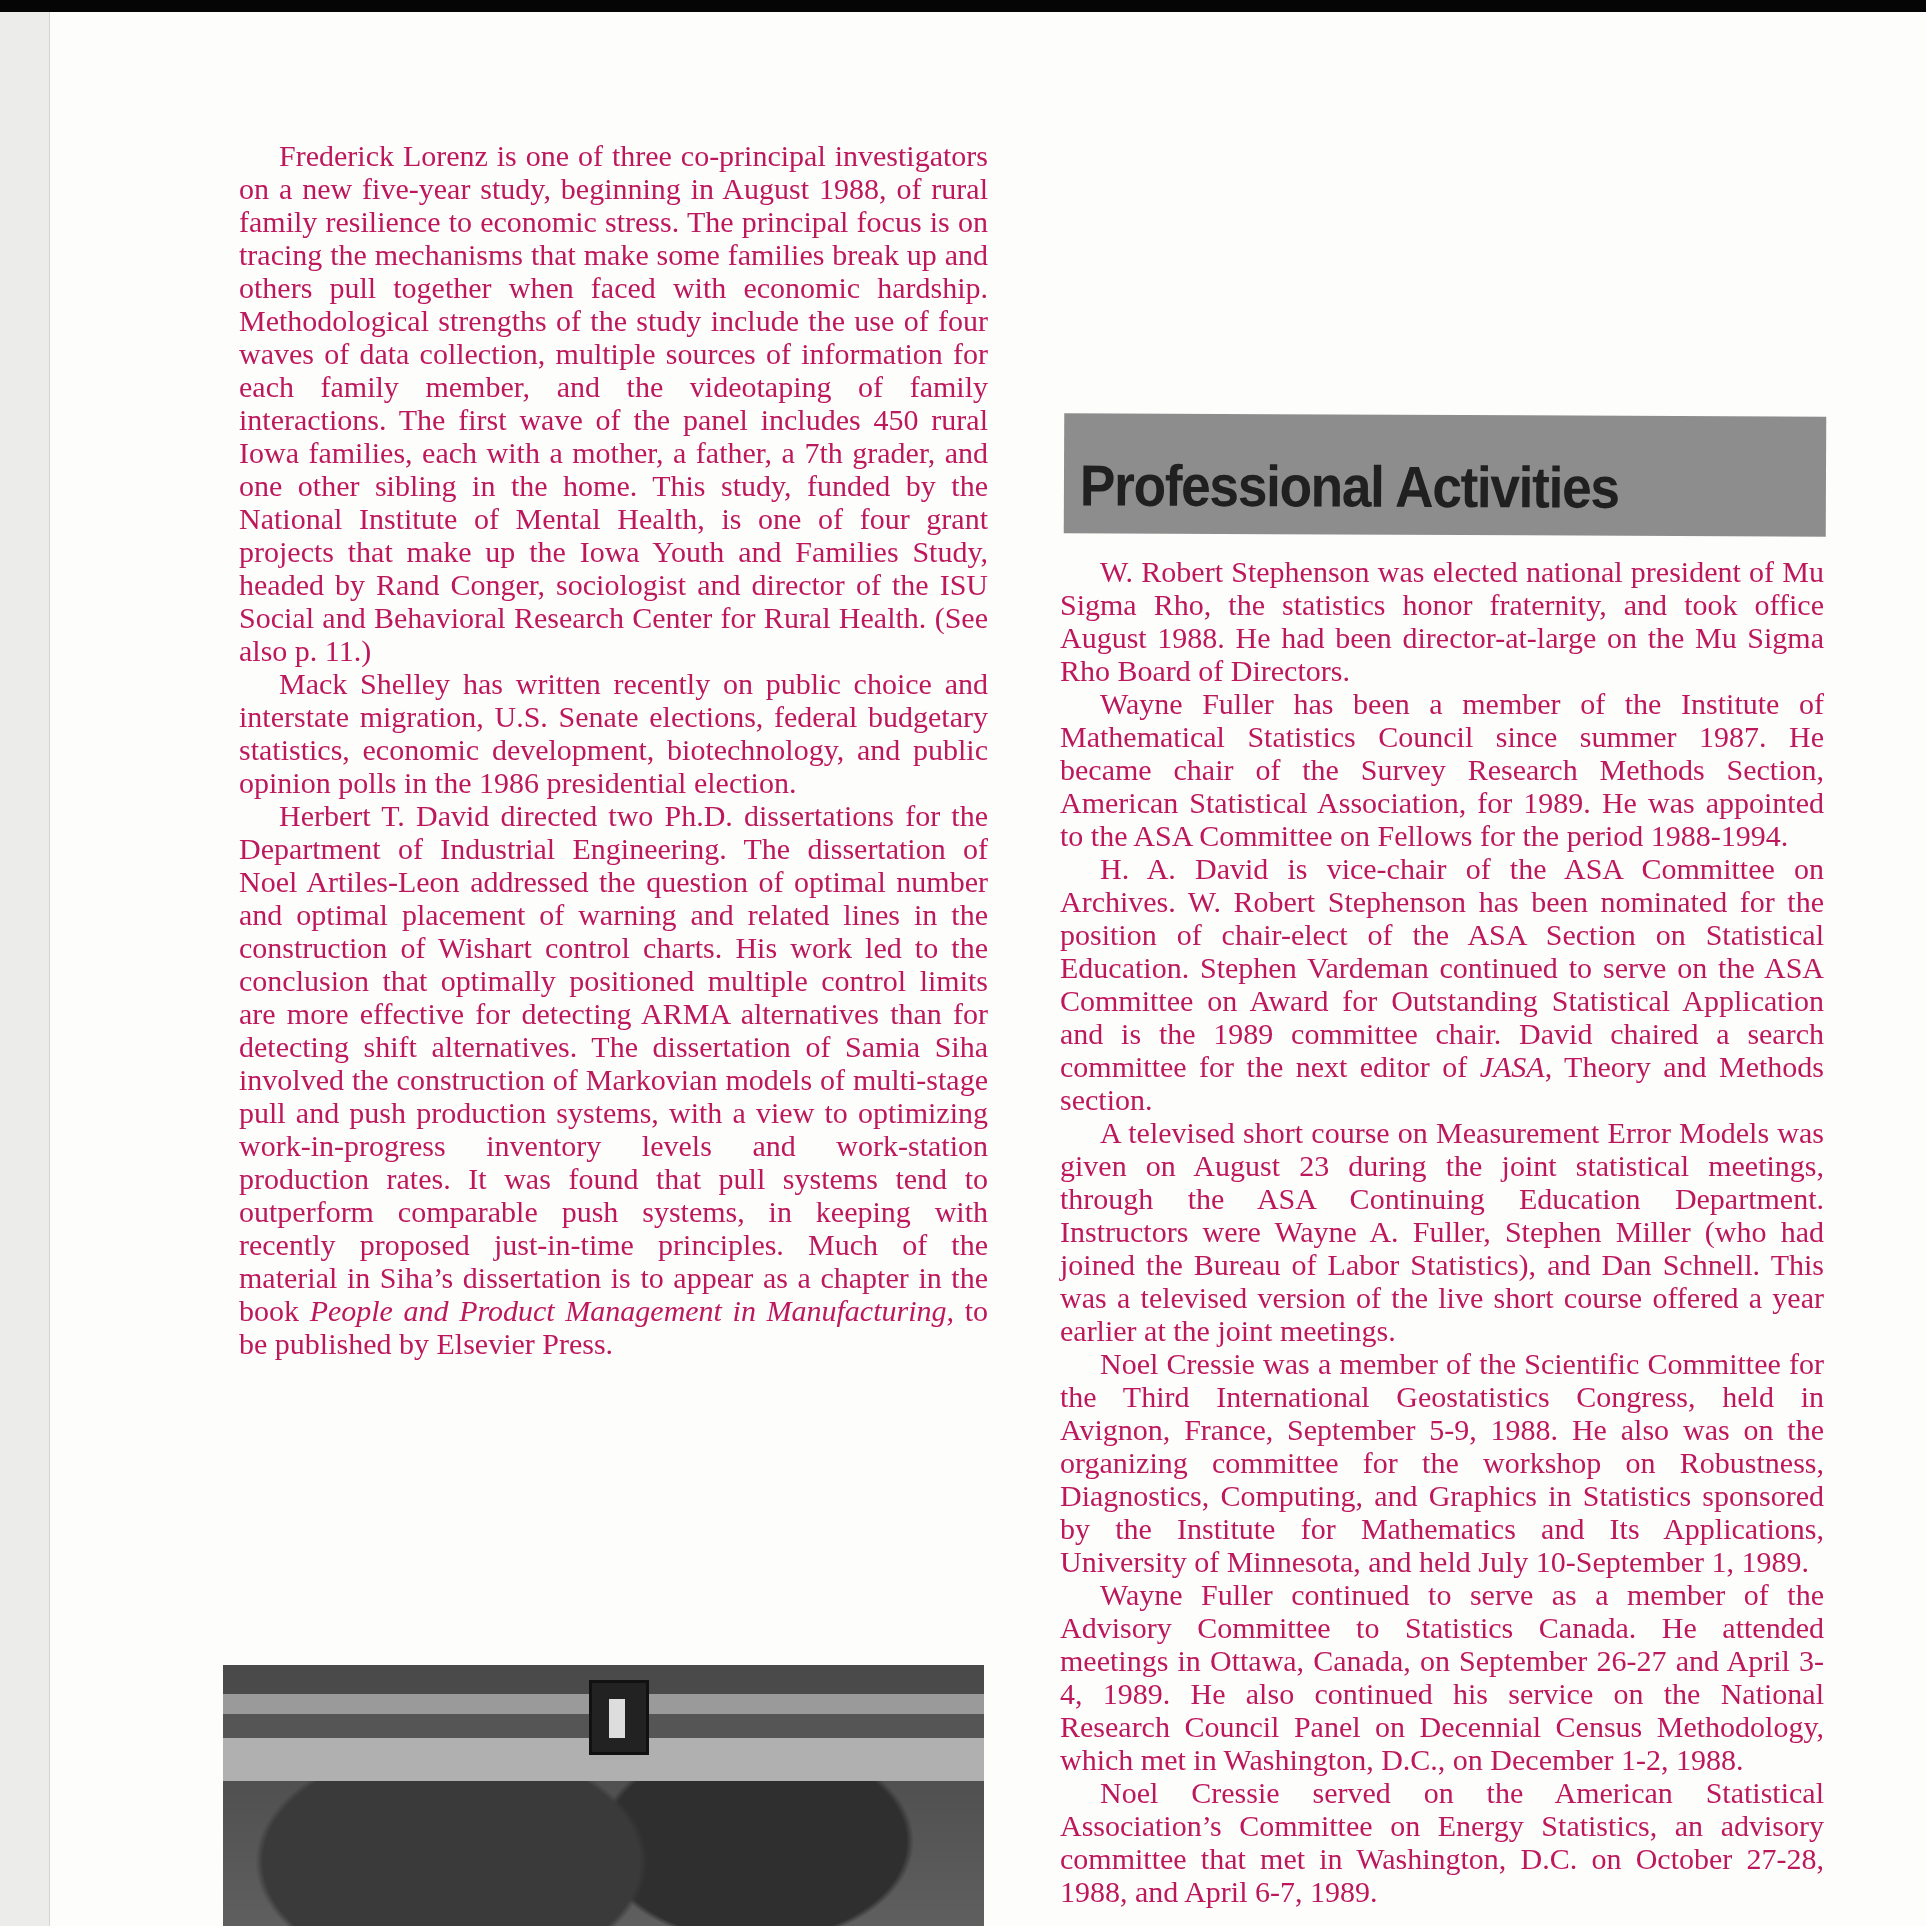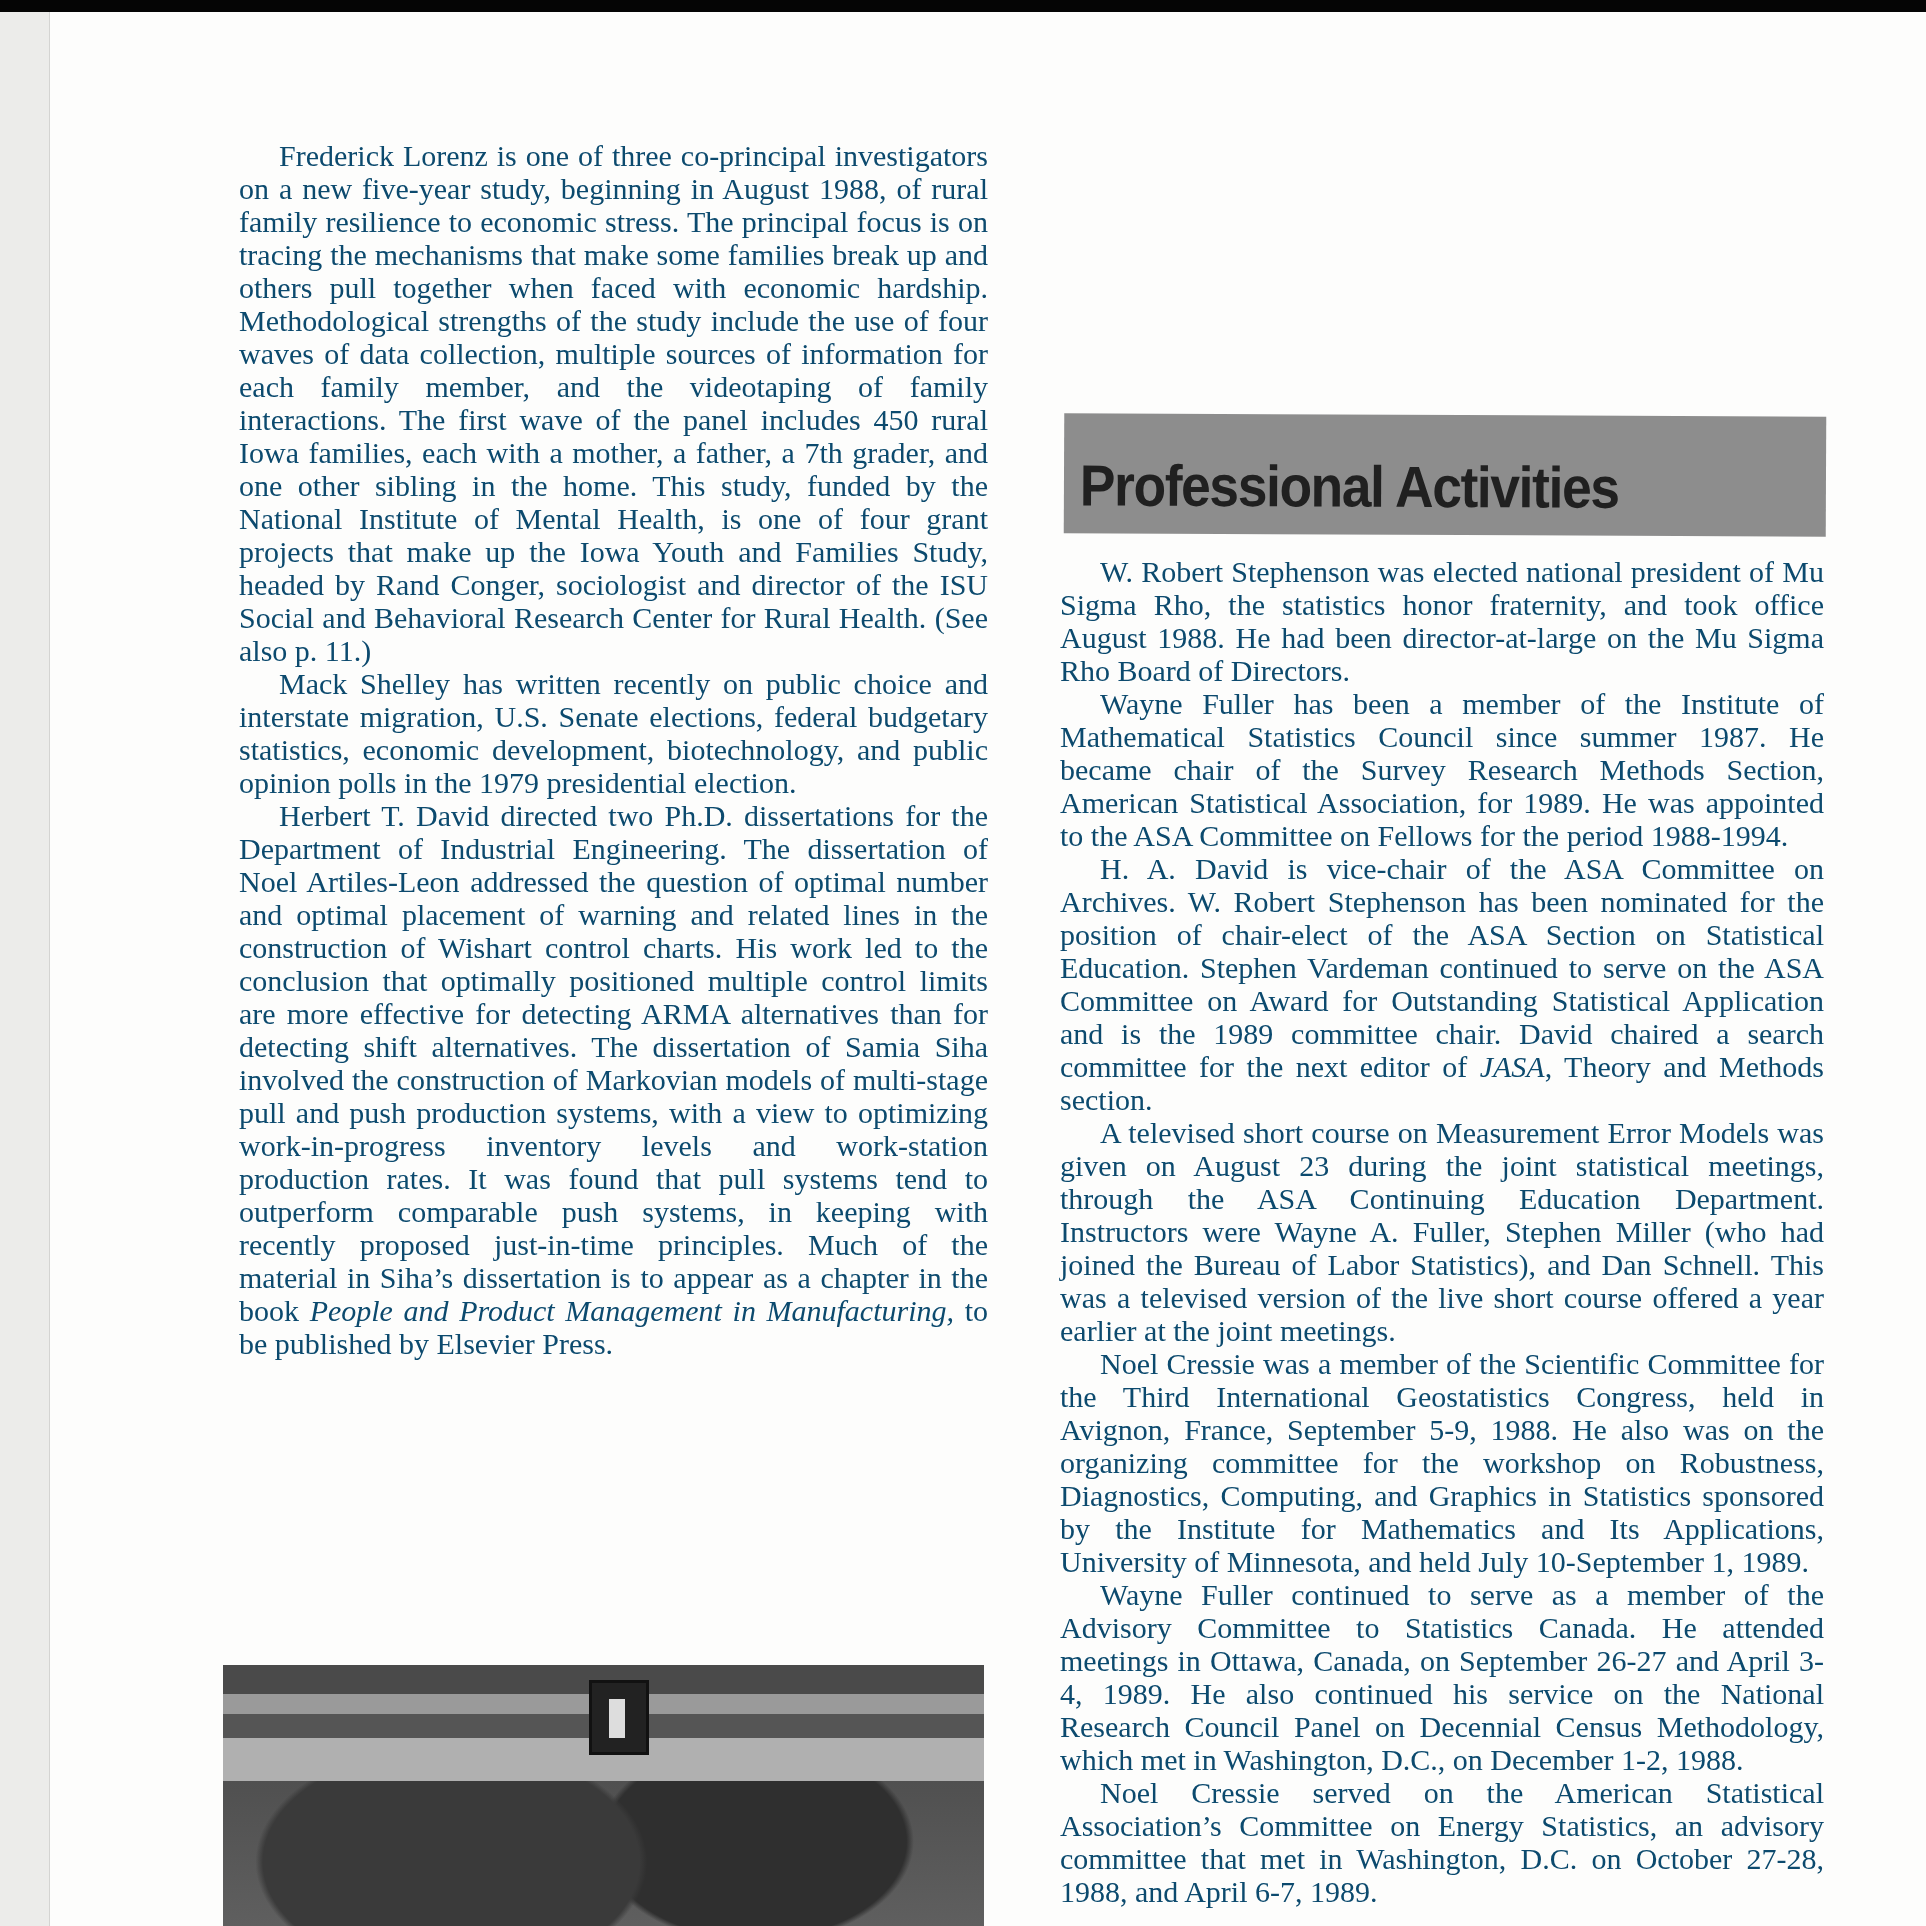--- a/index.html
+++ b/index.html
@@ -5,21 +5,21 @@
   html, body { margin:0; padding:0; }
   body {
     width:1965px; height:2542px; position:relative; overflow:hidden;
     background:#fdfdfc;
   }
   .topband { position:absolute; left:0; top:0; width:1965px; height:11.6px; background:#050505; }
   .gutter { position:absolute; left:0; top:11.6px; width:49px; height:2531px; background:#ececea; border-right:1.2px solid #d4d4d2; }
   .col {
     position:absolute;
     font-family:"Liberation Serif", "DejaVu Serif", serif;
-    font-size:30px; line-height:33px; color:#0c4a6e;
+    font-size:30px; line-height:33px; color:#be185d;
     text-align:justify; hyphens:manual;
   }
   .col p { margin:0; text-indent:40px; }
   .col-left { left:239px; top:139px; width:749px; }
   .col-right { left:1060px; top:555px; width:764px; }
   .col i { font-style:italic; }
   .section-header {
     position:absolute; left:1064px; top:415px; width:762px; height:120px;
     background:#8d8d8d; transform:rotate(0.25deg);
   }
@@ -39,21 +39,21 @@
   .photo .crowd { position:absolute; left:0; top:116px; width:100%; height:404px; background:radial-gradient(ellipse at 30% 20%, #3a3a3a 0 25%, transparent 26%), radial-gradient(ellipse at 70% 15%, #2f2f2f 0 20%, transparent 21%), linear-gradient(#505050, #7a7a7a); }
 </style>
 </head>
 <body>
 
 <div class="topband"></div>
 <div class="gutter"></div>
 
 <div class="col col-left">
   <p>Frederick Lorenz is one of three co-principal in­vestigators on a new five-year study, beginning in August 1988, of rural family resilience to economic stress. The principal focus is on tracing the mecha­nisms that make some families break up and others pull together when faced with economic hardship. Methodological strengths of the study include the use of four waves of data collection, multiple sources of information for each family member, and the video­taping of family interactions. The first wave of the panel includes 450 rural Iowa families, each with a mother, a father, a 7th grader, and one other sibling in the home. This study, funded by the National In­stitute of Mental Health, is one of four grant projects that make up the Iowa Youth and Families Study, headed by Rand Conger, sociologist and director of the ISU Social and Behavioral Research Center for Rural Health. (See also p. 11.)</p>
-  <p>Mack Shelley has written recently on public choice and interstate migration, U.S. Senate elec­tions, federal budgetary statistics, economic develop­ment, biotechnology, and public opinion polls in the 1979 presidential election.</p>
+  <p>Mack Shelley has written recently on public choice and interstate migration, U.S. Senate elec­tions, federal budgetary statistics, economic develop­ment, biotechnology, and public opinion polls in the 1986 presidential election.</p>
   <p><span>Herbert T. David directed two Ph.D. dissertations for the Department of Industrial Engineering. The dissertation of Noel Artiles-Leon addressed the ques­tion of optimal number and optimal placement of warning and related lines in the construction of Wishart control charts. His work led to the conclu­sion that optimally positioned multiple control limits are more effective for detecting ARMA alternatives than for detecting shift alternatives. The dissertation of Samia Siha involved the construction of Marko­vian models of multi-stage pull and push production systems, with a view to optimizing work-in-progress inventory levels and work-station production rates. It was found that pull systems tend to outperform com­parable push systems, in keeping with recently pro­posed just-in-time principles. Much of the material in Siha’s dissertation is to appear as a chapter in the book</span> <i>People and Product Management in Manufac­turing,</i><span> to be published by Elsevier Press.</span></p>
 </div>
 
 <div class="section-header">
   <span>Professional Activities</span>
 </div>
 
 <div class="col col-right">
   <p>W. Robert Stephenson was elected national presi­dent of Mu Sigma Rho, the statistics honor fraternity, and took office August 1988. He had been director-at-large on the Mu Sigma Rho Board of Directors.</p>
   <p>Wayne Fuller has been a member of the Institute of Mathematical Statistics Council since summer 1987. He became chair of the Survey Research Meth­ods Section, American Statistical Association, for 1989. He was appointed to the ASA Committee on Fellows for the period 1988-1994.</p>

